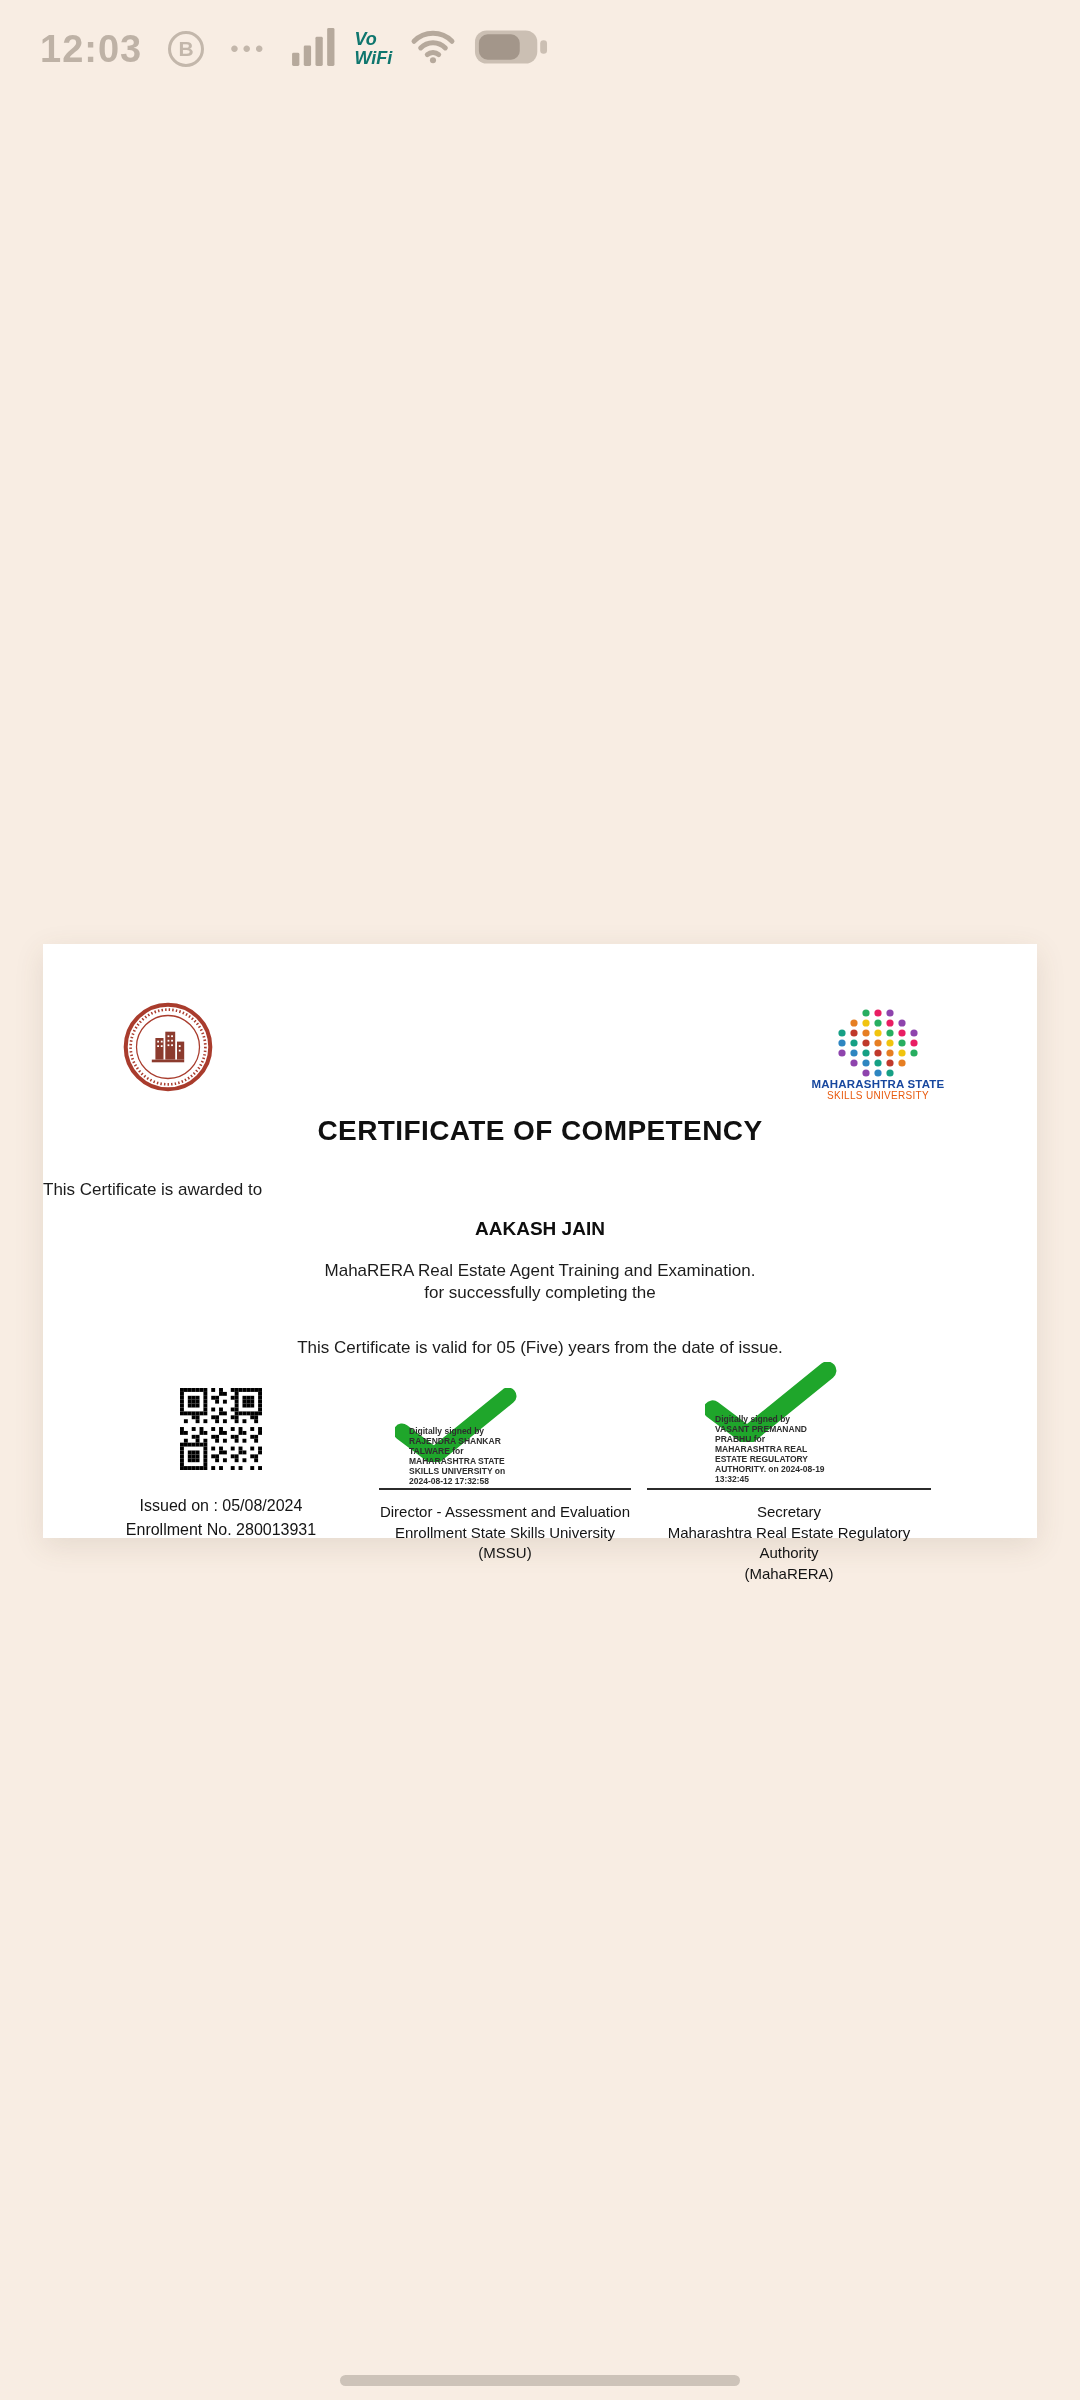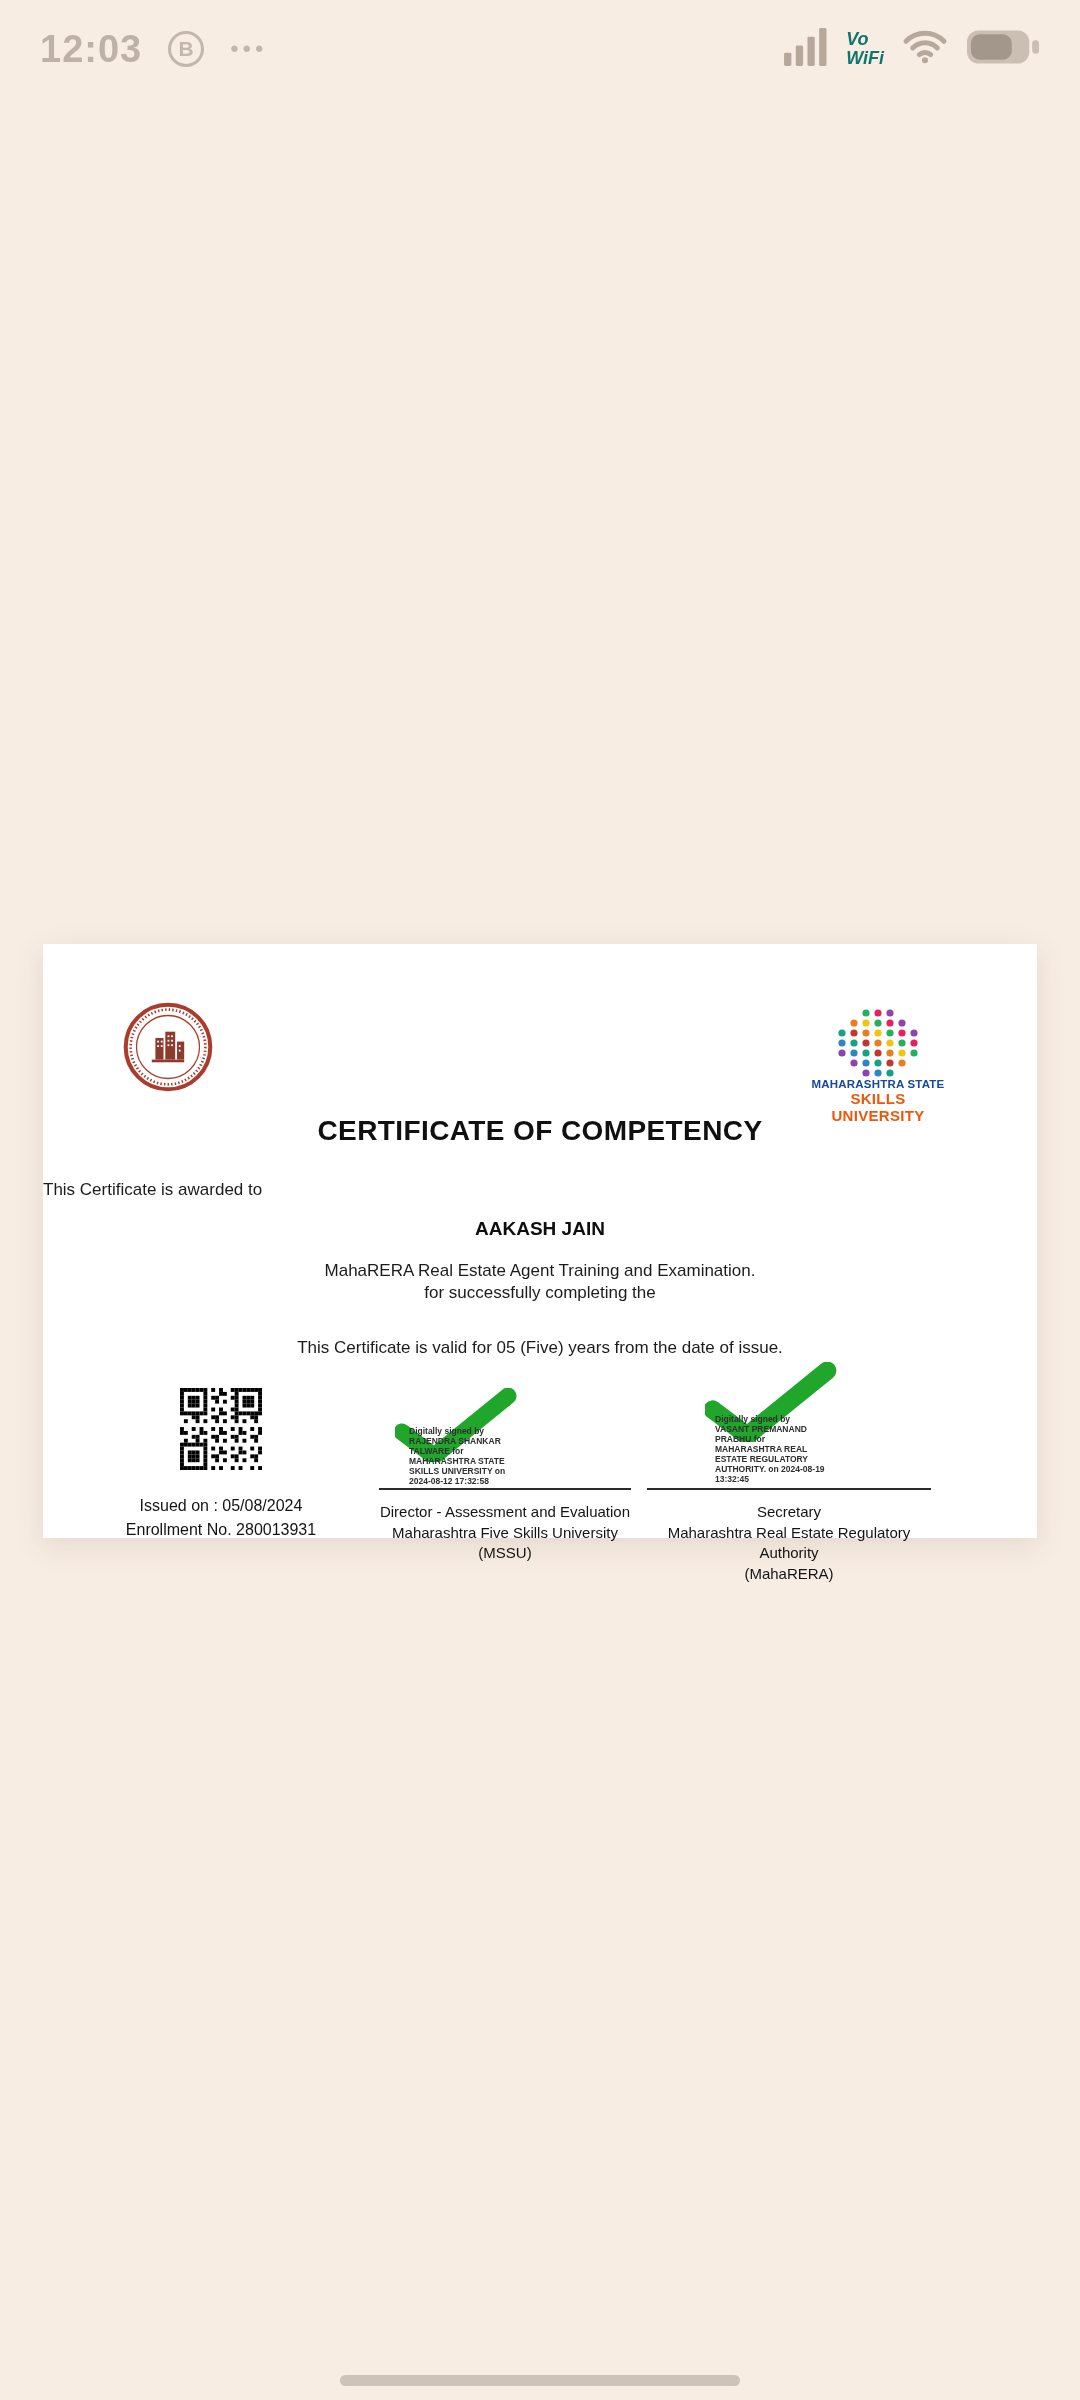--- a/index.html
+++ b/index.html
@@ -3,40 +3,40 @@
 <meta charset="utf-8">
 <style>
   * { margin:0; padding:0; box-sizing:border-box; }
   html,body { width:1080px; height:2400px; }
   body { font-family:"Liberation Sans", sans-serif; background:#f8ede3; }
 
   .screen { position:relative; width:1080px; height:2400px; background:#f8ede3; overflow:hidden; }
 
   
   .status-bar { position:absolute; top:16px; left:0; width:100%; height:66px;
-    display:flex; align-items:center; justify-content:space-between; padding:0 40px; color:#beb2a6;gap:25px; }
+    display:flex; align-items:center; padding:0 40px; color:#beb2a6;gap:25px; }
   .sb-left { display:flex; align-items:center; gap:26px; }
   .sb-time { font-size:38px; font-weight:600; letter-spacing:1px; }
   .sb-bicon { width:36px; height:36px; border:3px solid #c3b7ab; border-radius:50%;
     display:flex; align-items:center; justify-content:center; font-size:21px; font-weight:700; color:#c3b7ab; }
   .sb-dots { font-size:24px; letter-spacing:4px; color:#c3b7ab; }
   .sb-right { display:flex; align-items:center; gap:18px; }
   .sb-vowifi { font-size:18px; font-weight:700; line-height:1.05; color:#0f766e;font-style:italic; }
 
   
   .certificate { position:absolute; left:43px; top:944px; width:994px; height:594px;
     background:#ffffff; box-shadow:0 8px 28px rgba(90,70,50,0.12); }
 
   .cert-header { position:absolute; top:58px; left:80px; right:84px;
     display:flex; justify-content:space-between; align-items:flex-start; }
   .seal { width:90px; height:90px; }
   .mssu { width:150px; text-align:center; margin-top:6px; }
   .mssu-dots { width:100px; height:70px; margin:0 auto; }
   .mssu-line1 { font-size:11.5px; font-weight:800; color:#17479e; letter-spacing:0.2px; }
-  .mssu-line2 { font-size:15px; font-weight:700; color:#e8590c; letter-spacing:0.3px; }
+  .mssu-line2 { font-size:10px; font-weight:400; color:#e8590c; letter-spacing:0.3px; }
 
   .cert-title { position:absolute; top:171px; width:100%; text-align:center;
     font-size:28px; font-weight:700; color:#101010; letter-spacing:0.4px; }
   .cert-awarded { position:absolute; top:236px; width:100%; font-size:17px; color:#1c1c1c; }
   .cert-name { position:absolute; top:274px; width:100%; text-align:center; font-size:19px; font-weight:700; color:#0e0e0e; }
   .cert-completing { position:absolute; top:316px; width:100%; text-align:center;
     font-size:17px; line-height:1.32; color:#1c1c1c; }
   .cert-validity { position:absolute; top:394px; width:100%; text-align:center; font-size:17px; color:#1c1c1c; }
 
   
@@ -400,21 +400,21 @@
         <span class="digi">Digitally signed by
 RAJENDRA SHANKAR
 TALWARE for
 MAHARASHTRA STATE
 SKILLS UNIVERSITY on
 2024-08-12 17:32:58</span>
       </div>
       <div class="sig-line"></div>
       <div class="sig-labels">
         <div>Director - Assessment and Evaluation</div>
-        <div>Maharashtra Five Skills University</div>
+        <div>Enrollment State Skills University</div>
         <div>(MSSU)</div>
       </div>
     </div>
 
     <div class="sig sig-right">
       <div class="sig-art">
         <span class="check">
           <svg viewBox="0 0 120 74" width="100%" height="100%">
             <path d="M6 44 L38 68 L112 8" fill="none" stroke="#1fa62b" stroke-width="17" stroke-linecap="round" stroke-linejoin="round"></path>
           </svg>

